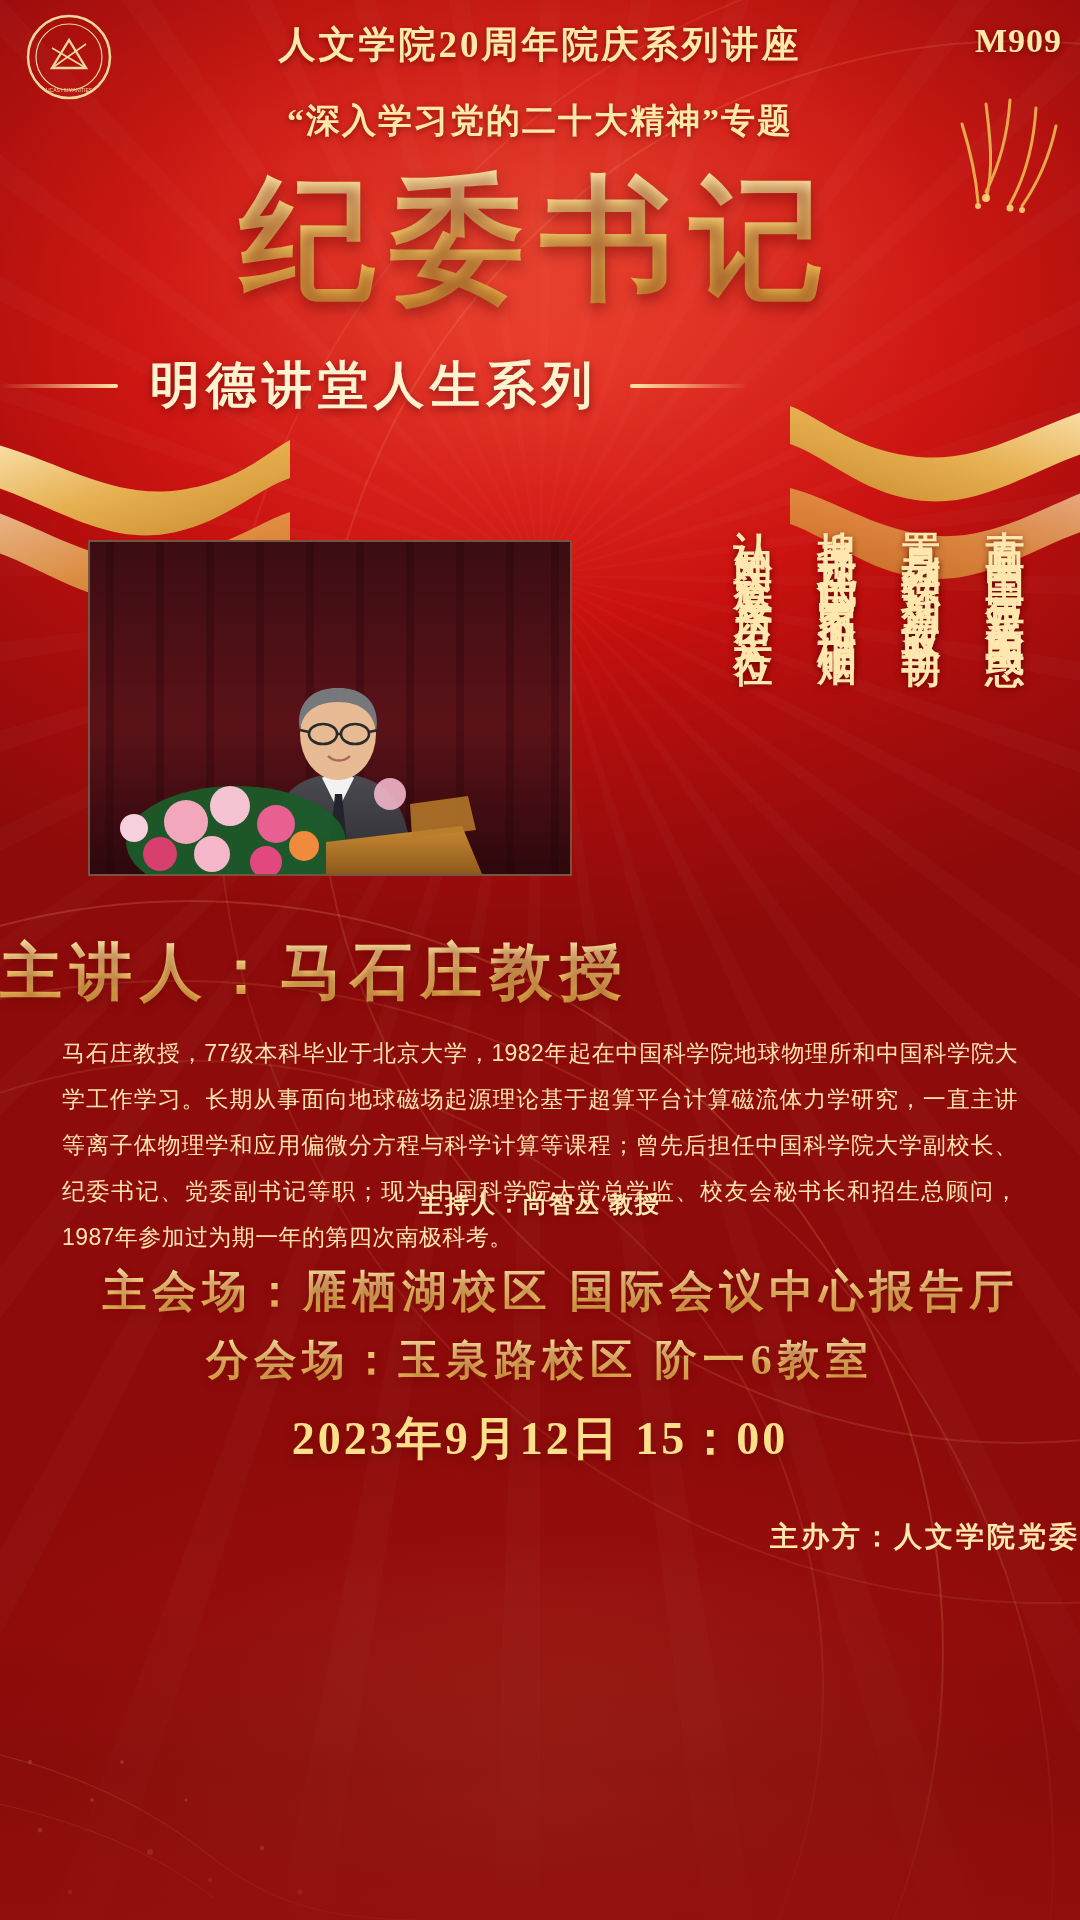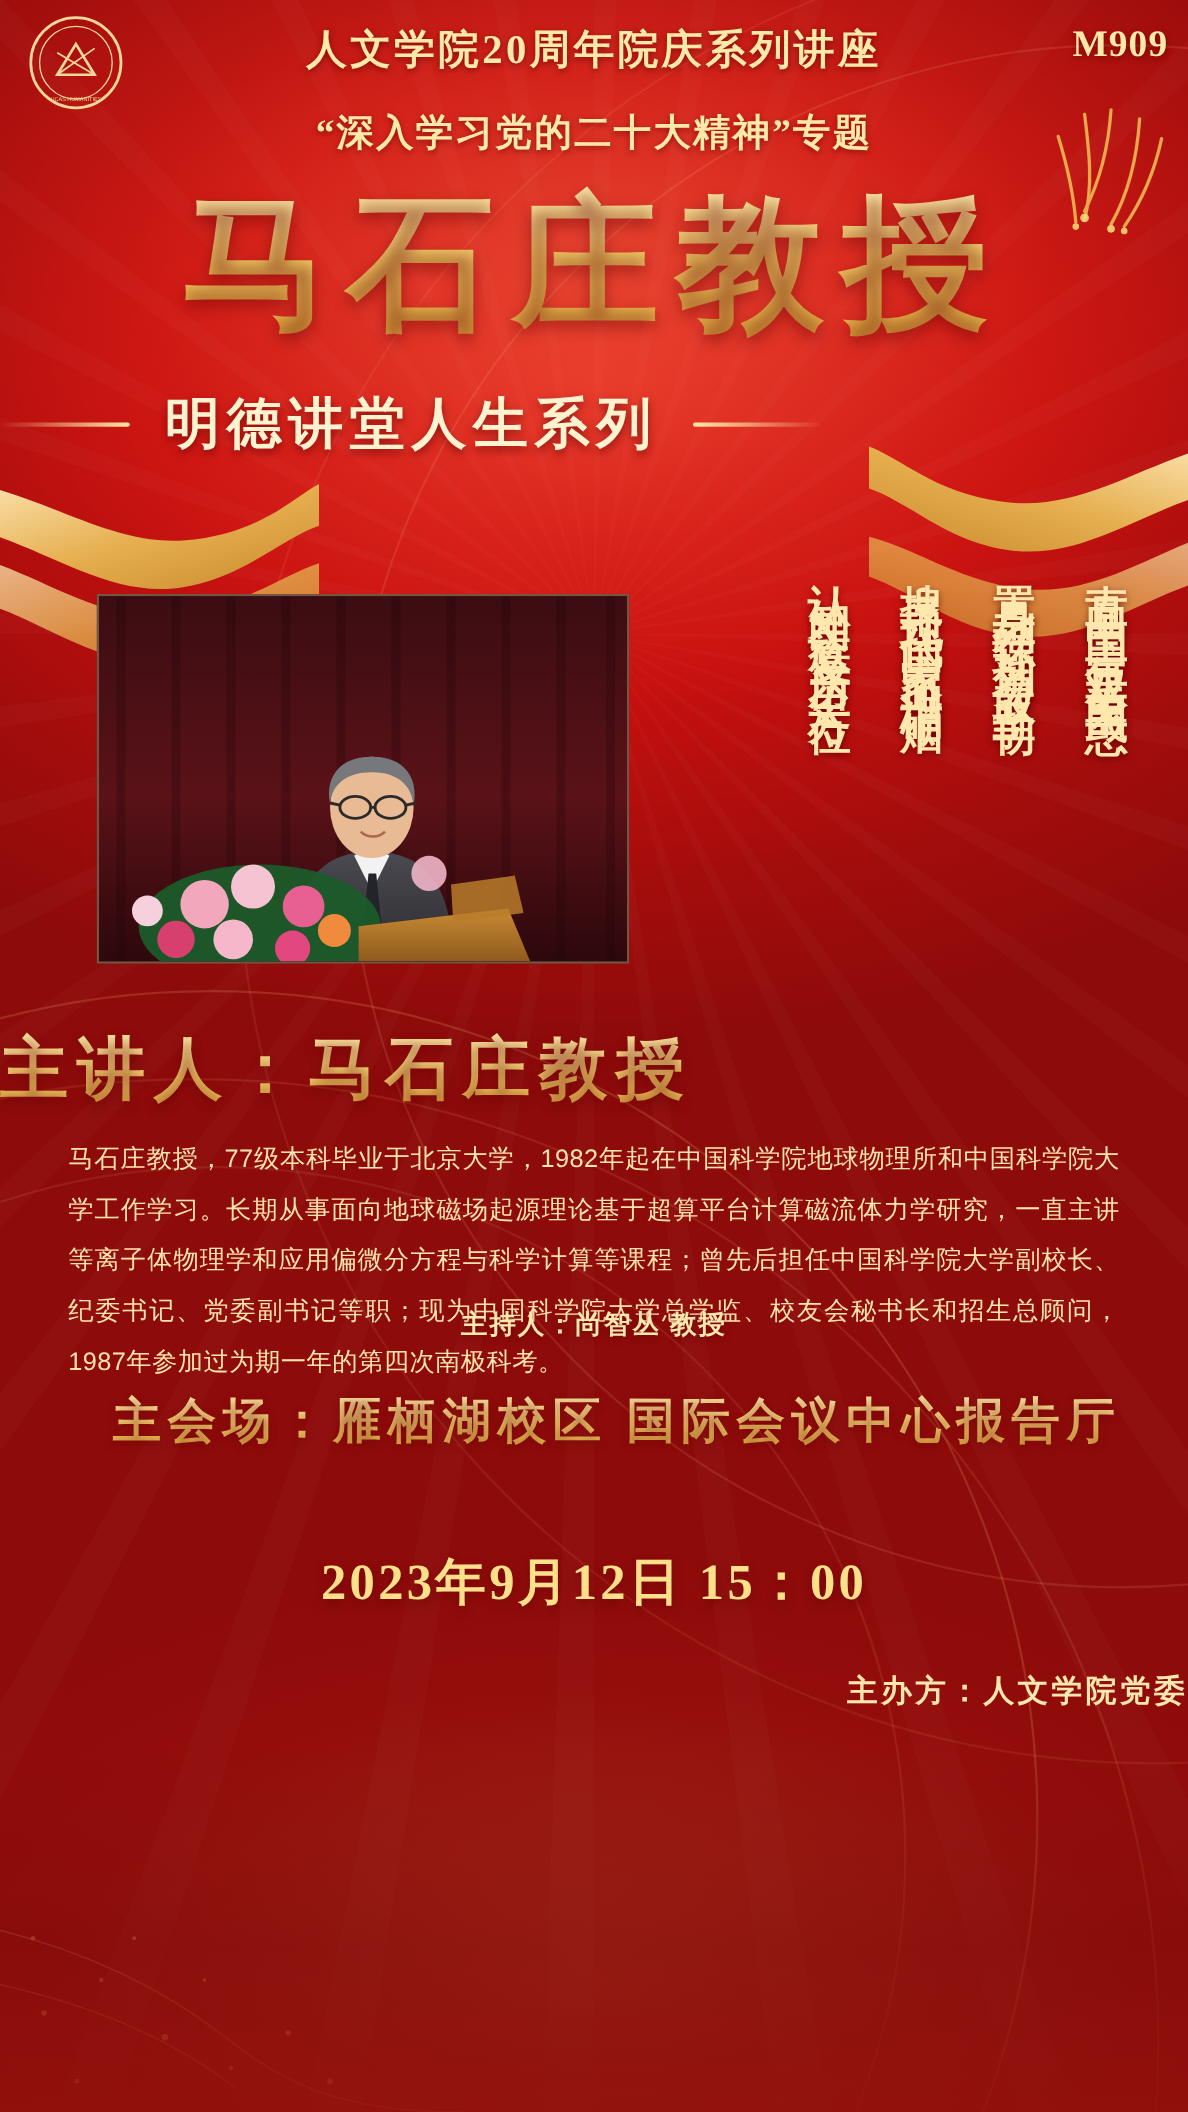--- a/index.html
+++ b/index.html
@@ -395,21 +395,21 @@
       <path d="M26,54 L43,26 L60,54 Z" fill="none" stroke="#f2d79a" stroke-width="2.4"></path>
       <path d="M26,54 L60,30 M26,34 L60,54" stroke="#f2d79a" stroke-width="1.6" fill="none"></path>
       <text x="43" y="78" font-size="5" fill="#f2d79a" text-anchor="middle" font-family="Liberation Sans, sans-serif">UCAS HUMANITIES</text>
     </svg>
   </div>
 
   <div class="header-line">人文学院20周年院庆系列讲座</div>
   <div class="code">M909</div>
   <div class="subject">“深入学习党的二十大精神”专题</div>
 
-  <div class="big-title">马石庄教授</div>
+  <div class="big-title">纪委书记</div>
 
   <div class="series-row">
     <span class="series-rule"></span>
     <span class="series-text">明德讲堂人生系列</span>
     <span class="series-rule right"></span>
   </div>
 
   <div class="photo">
     <svg width="480" height="332" viewBox="0 0 480 332">
       <defs>
@@ -475,19 +475,20 @@
     <div class="couplet-col">直面中国青年双重困惑</div>
   </div>
 
   <div class="speaker">主讲人：马石庄教授</div>
 
   <div class="bio">马石庄教授，77级本科毕业于北京大学，1982年起在中国科学院地球物理所和中国科学院大学工作学习。长期从事面向地球磁场起源理论基于超算平台计算磁流体力学研究，一直主讲等离子体物理学和应用偏微分方程与科学计算等课程；曾先后担任中国科学院大学副校长、纪委书记、党委副书记等职；现为中国科学院大学总学监、校友会秘书长和招生总顾问，1987年参加过为期一年的第四次南极科考。</div>
 
   <div class="host">主持人：尚智丛 教授</div>
 
   <div class="venue-main">主会场：雁栖湖校区 国际会议中心报告厅</div>
+  <div class="venue-sub">分会场：玉泉路校区 阶一6教室</div>
 
   <div class="datetime">2023年9月12日  15：00</div>
 
   <div class="organizer">主办方：人文学院党委</div>
 
   <div class="bottom-band"></div>
 </div>
 
 </body></html>

